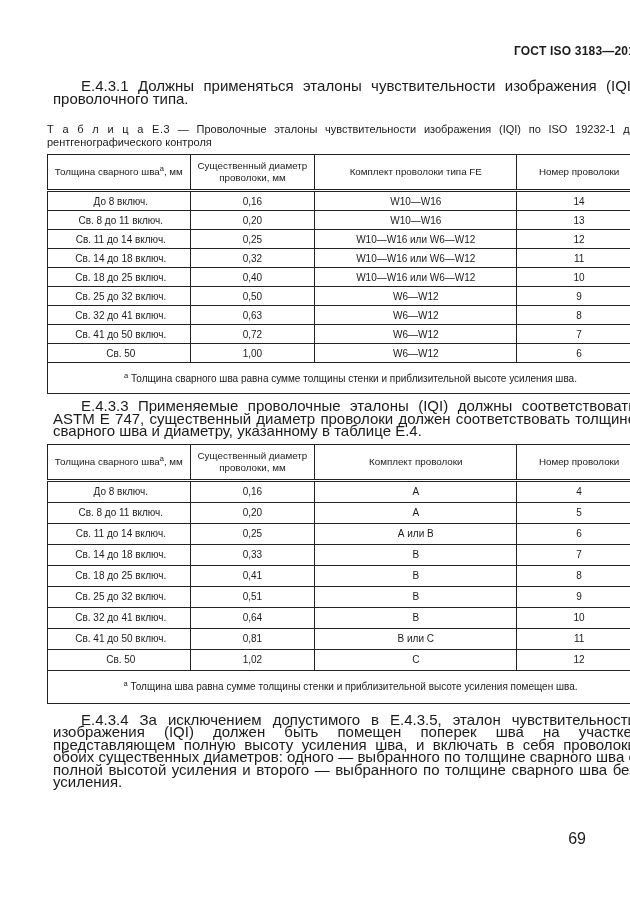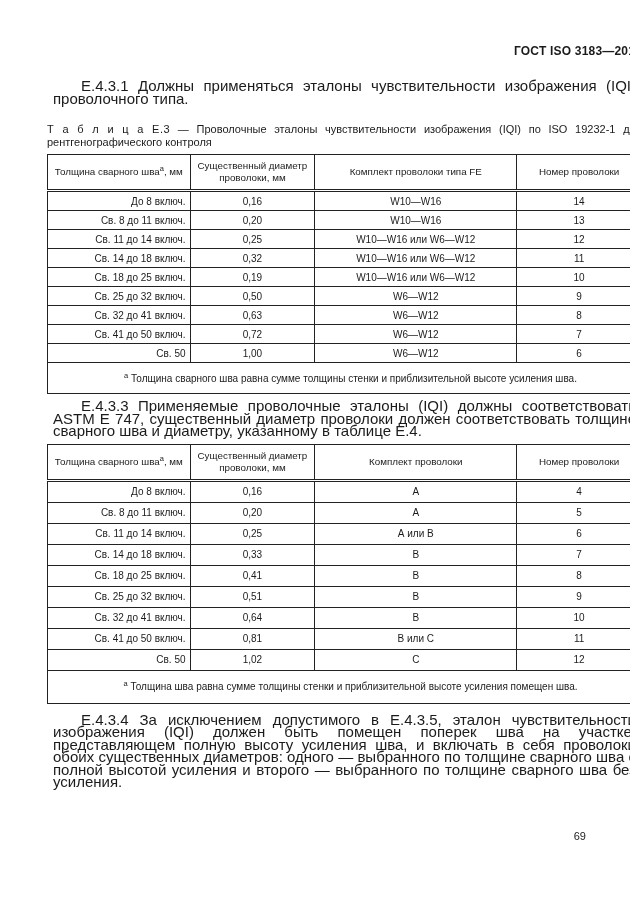--- a/index.html
+++ b/index.html
@@ -62,37 +62,37 @@
     font-weight: normal;
     vertical-align: middle;
   }
   table.std-table thead th {
     border-bottom: 3px double #222222;
     height: 30px;
     line-height: 12px;
     font-size: 9.8px;
   }
   table.std-table td.cell-left {
-    text-align: right;
+    text-align: center;
     padding-left: 8px;
   }
   table.tbl-e3 tbody td { height: 14px; }
   table.tbl-e4 tbody td { height: 16px; }
   table.std-table td.footnote-cell {
     text-align: center;
     padding: 8px 10px 8px 22px;
     font-size: 10px;
   }
   sup { font-size: 7.5px; line-height: 0; }
   .after-table { margin-top: 12px; }
   .page-number {
     position: absolute;
     top: 830px;
     right: 44px;
-    font-size: 11px;
+    font-size: 16px;
   }
 </style>
 </head>
 <body>
 
 <div class="page">
   <div class="content">
 
     <div class="running-header">ГОСТ ISO 3183—2012</div>
 
@@ -135,21 +135,21 @@
             <td>12</td>
           </tr>
           <tr>
             <td class="cell-left">Св. 14 до 18 включ.</td>
             <td>0,32</td>
             <td>W10—W16 или W6—W12</td>
             <td>11</td>
           </tr>
           <tr>
             <td class="cell-left">Св. 18 до 25 включ.</td>
-            <td>0,19</td>
+            <td>0,40</td>
             <td>W10—W16 или W6—W12</td>
             <td>10</td>
           </tr>
           <tr>
             <td class="cell-left">Св. 25 до 32 включ.</td>
             <td>0,50</td>
             <td>W6—W12</td>
             <td>9</td>
           </tr>
           <tr>

